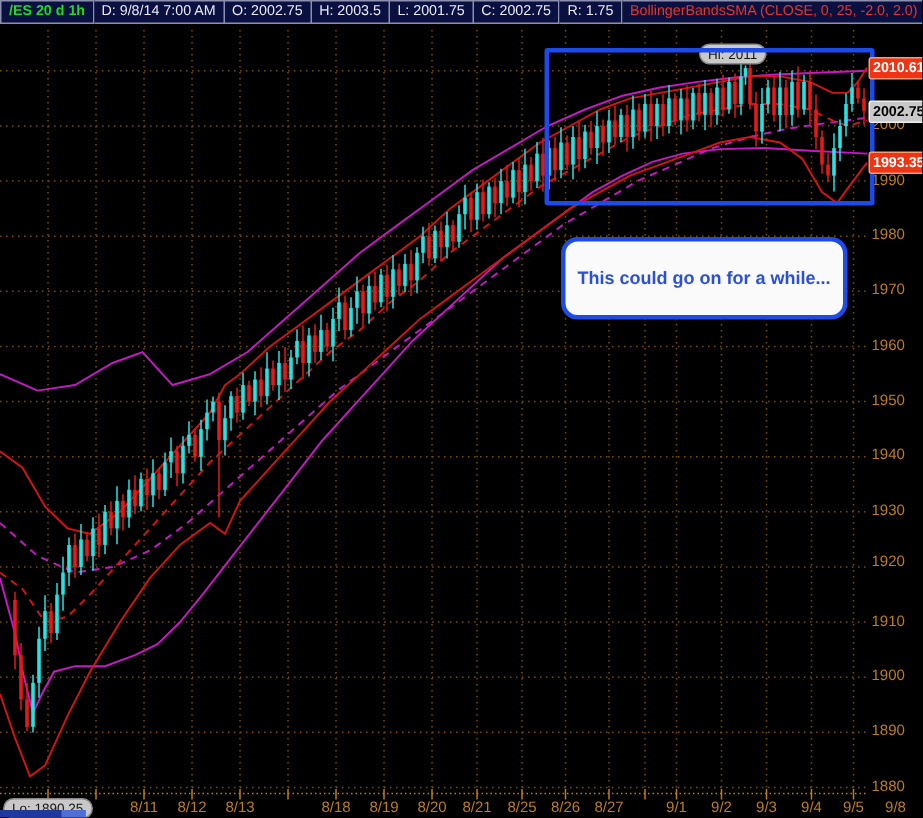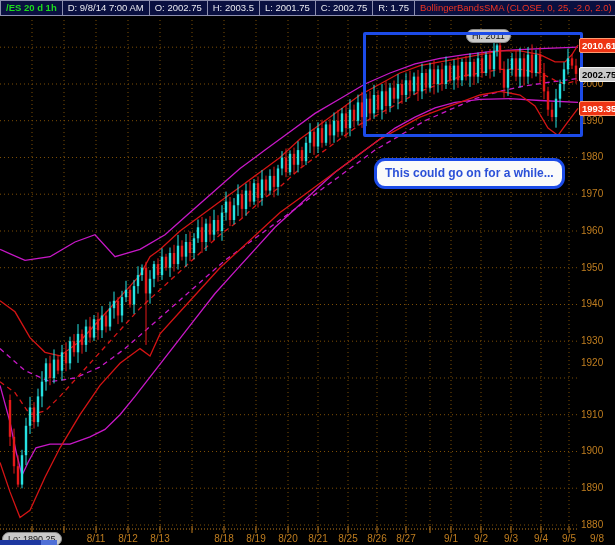--- a/index.html
+++ b/index.html
@@ -20,21 +20,21 @@
   .ylab{position:absolute;left:581px;color:#bf7d1f;font-size:10px;z-index:2;}
   .xlab{position:absolute;transform:translateX(-50%);color:#bf7d1f;font-size:10px;z-index:2;}
   .tag{position:absolute;left:579px;min-width:33px;text-align:center;font-size:9.5px;
        font-weight:bold;border-radius:2px;padding:1px 2px;z-index:6;}
   .tag.red{background:#ee3414;color:#fff;border:1px solid #ff9a70;}
   .tag.gray{background:#c9c9c9;color:#000;border:1px solid #efefef;}
   .bubble{position:absolute;background:#c9c9c9;border:1px solid #8a8a8a;border-radius:7px;
           color:#151515;font-size:9px;line-height:12px;padding:0 5px;white-space:nowrap;z-index:3;}
   #blue-box{position:absolute;border:3px solid #1c4be8;border-radius:2px;background:transparent;z-index:4;}
   #note{position:absolute;background:#fafafa;border:3px solid #1c4be8;border-radius:11px;
-        color:#2b50d8;font-size:12px;font-weight:bold;line-height:17px;padding:4px 8px;
+        color:#2b50d8;font-size:12px;font-weight:bold;line-height:17px;padding:16px 8px;
         white-space:nowrap;z-index:5;}
   .strip{position:absolute;left:0;top:540px;width:57px;height:5px;background:#1e38a0;z-index:8;}
   .strip .lit{position:absolute;right:0;top:0;width:16px;height:5px;background:#4f6fd6;}
 </style>
 </head>
 <body>
 
 <div id="app">
 
   <div class="header">
@@ -404,21 +404,21 @@
 
   <div id="ylabels">
       <div class="ylab" style="top: 78px;">2000</div>
       <div class="ylab" style="top: 115px;">1990</div>
       <div class="ylab" style="top: 151px;">1980</div>
       <div class="ylab" style="top: 188px;">1970</div>
       <div class="ylab" style="top: 225px;">1960</div>
       <div class="ylab" style="top: 262px;">1950</div>
       <div class="ylab" style="top: 298px;">1940</div>
       <div class="ylab" style="top: 335px;">1930</div>
-      <div class="ylab" style="top: 357px; text-align: right;">1920</div>
+      <div class="ylab" style="top: 369px; text-align: right;">1920</div>
       <div class="ylab" style="top: 409px;">1910</div>
       <div class="ylab" style="top: 445px;">1900</div>
       <div class="ylab" style="top: 482px;">1890</div>
       <div class="ylab" style="top: 519px;">1880</div>
     </div>
   <div id="xlabels">
       <div class="xlab" style="left: 96px; top: 533px;">8/11</div>
       <div class="xlab" style="left: 128px; top: 533px;">8/12</div>
       <div class="xlab" style="left: 160px; top: 533px;">8/13</div>
       <div class="xlab" style="left: 192px; top: 533px; margin-top: 26px;">8/14</div>

